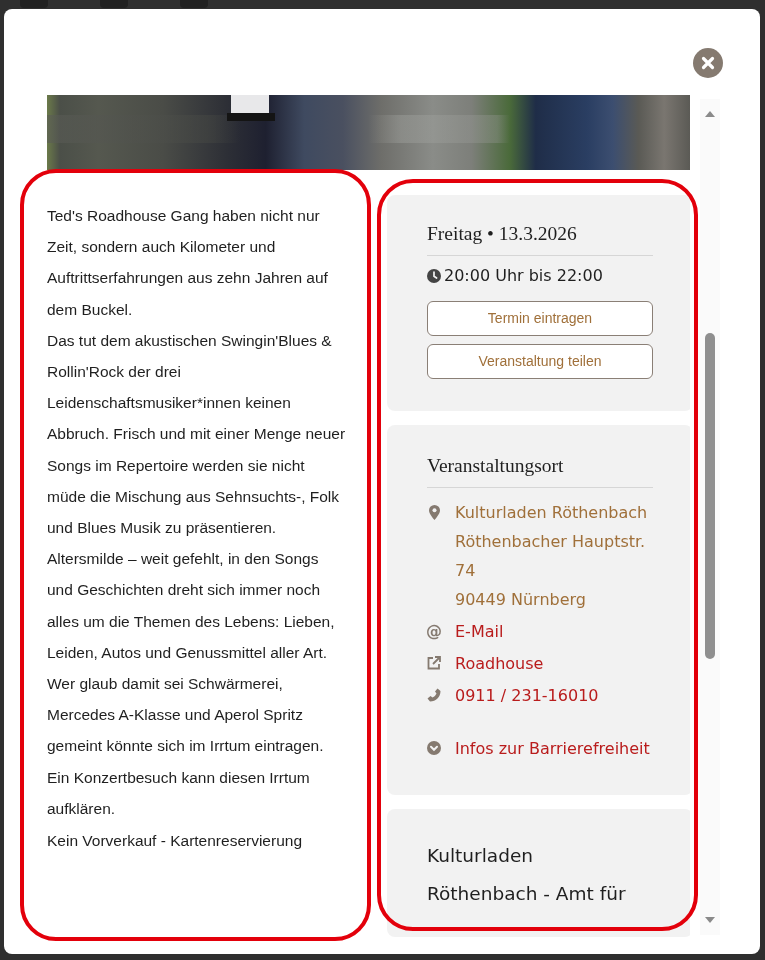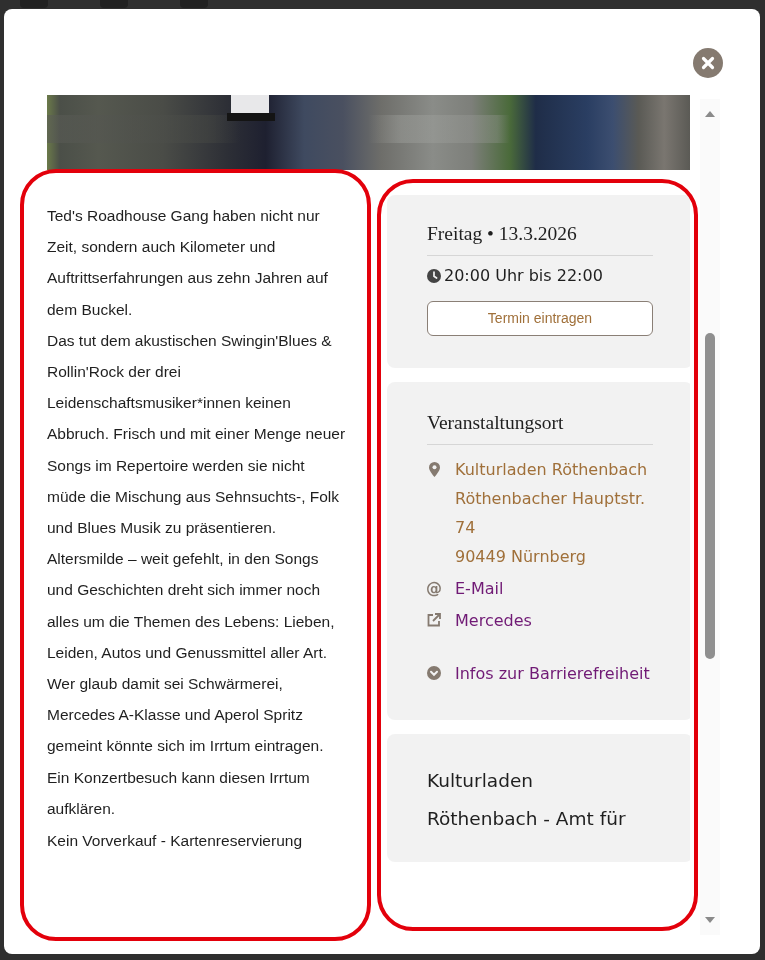--- a/index.html
+++ b/index.html
@@ -70,21 +70,21 @@
     }
     .time-row { display: flex; align-items: center; gap: 3px; font-size: 16px; color: #1f1f1f; margin-bottom: 16px; font-family: "DejaVu Sans", sans-serif; }
     .ghost-btn {
       display: block; width: 226px; height: 35px; background: #fff;
       border: 1px solid #8a7f76; border-radius: 6px; color: #a0703a;
       font-size: 14px; text-align: center; line-height: 33px; margin-bottom: 8px; cursor: pointer;
       font-family: "Liberation Sans", sans-serif;
     }
     .venue-row { display: flex; gap: 14px; color: #a0703a; font-size: 16px; line-height: 29px; font-family: "DejaVu Sans", sans-serif; }
     .venue-row .ico { width: 14px; flex: 0 0 14px; display: flex; justify-content: center; padding-top: 7px; }
-    .venue-row a { color: #701a75; text-decoration: none; }
+    .venue-row a { color: #b91c1c; text-decoration: none; }
     .venue-row.spaced { margin-top: 3px; }
     .venue-row.barrier { margin-top: 24px; }
     .org-title { font-size: 18.5px; line-height: 38px; color: #1f1f1f; font-family: "DejaVu Sans", sans-serif; }
 
     
     .scrollbar { position: absolute; left: 696px; top: 90px; width: 20px; height: 836px; background: #fafafa; }
     .scroll-up, .scroll-down { position: absolute; left: 5px; width: 0; height: 0; border-left: 5px solid transparent; border-right: 5px solid transparent; cursor: pointer; }
     .scroll-up { top: 12px; border-bottom: 6px solid #8a8a8a; }
     .scroll-down { bottom: 12px; border-top: 6px solid #8a8a8a; }
     .scroll-thumb { position: absolute; left: 5px; top: 234px; width: 10px; height: 326px; background: #8f8f8f; border-radius: 5px; cursor: pointer; }
@@ -124,20 +124,21 @@
       <div class="card">
         <div class="card-title">Freitag • 13.3.2026</div>
         <div class="time-row">
           <svg width="14" height="14" viewBox="0 0 14 14">
             <circle cx="7" cy="7" r="7" fill="#444"></circle>
             <path d="M7 3 V7.3 L9.6 9" stroke="#f2f2f2" stroke-width="1.7" fill="none" stroke-linecap="round"></path>
           </svg>
           <span>20:00 Uhr bis 22:00</span>
         </div>
         <div class="ghost-btn">Termin eintragen</div>
+        <div class="ghost-btn">Veranstaltung teilen</div>
       </div>
 
       <div class="card" style="padding-top:30px;padding-bottom:32px;">
         <div class="card-title">Veranstaltungsort</div>
         <div class="venue-row">
           <span class="ico">
             <svg width="11" height="15" viewBox="0 0 11 15">
               <path d="M5.5 0 A5.5 5.5 0 0 1 11 5.5 C11 9 5.5 15 5.5 15 C5.5 15 0 9 0 5.5 A5.5 5.5 0 0 1 5.5 0 Z" fill="#857a70"></path>
               <circle cx="5.5" cy="5.3" r="2" fill="#f2f2f2"></circle>
             </svg>
@@ -153,21 +154,29 @@
           <span class="ico" style="padding-top:0;font-weight:bold;color:#857a70;font-size:16px;">@</span>
           <a>E-Mail</a>
         </div>
         <div class="venue-row spaced">
           <span class="ico">
             <svg width="14" height="14" viewBox="0 0 14 14">
               <path d="M6 2 H1.5 V12.5 H12 V8" stroke="#857a70" stroke-width="1.8" fill="none"></path>
               <path d="M8 1 H13 V6 M13 1 L6 8" stroke="#857a70" stroke-width="1.8" fill="none"></path>
             </svg>
           </span>
-          <a>Mercedes</a>
+          <a>Roadhouse</a>
+        </div>
+        <div class="venue-row spaced">
+          <span class="ico">
+            <svg width="14" height="14" viewBox="0 0 14 14">
+              <path d="M10.5 0.5 L13.5 3 C13.5 9 9 13.5 3 13.5 L0.5 10.5 L3.5 8 L5.5 9.5 C7.5 8.5 8.5 7.5 9.5 5.5 L8 3.5 Z" fill="#857a70"></path>
+            </svg>
+          </span>
+          <a>0911 / 231-16010</a>
         </div>
         <div class="venue-row barrier">
           <span class="ico">
             <svg width="14" height="14" viewBox="0 0 14 14">
               <circle cx="7" cy="7" r="7" fill="#857a70"></circle>
               <path d="M4 5.8 L7 8.8 L10 5.8" stroke="#f2f2f2" stroke-width="2" fill="none" stroke-linecap="round"></path>
             </svg>
           </span>
           <a>Infos zur Barrierefreiheit</a>
         </div>

